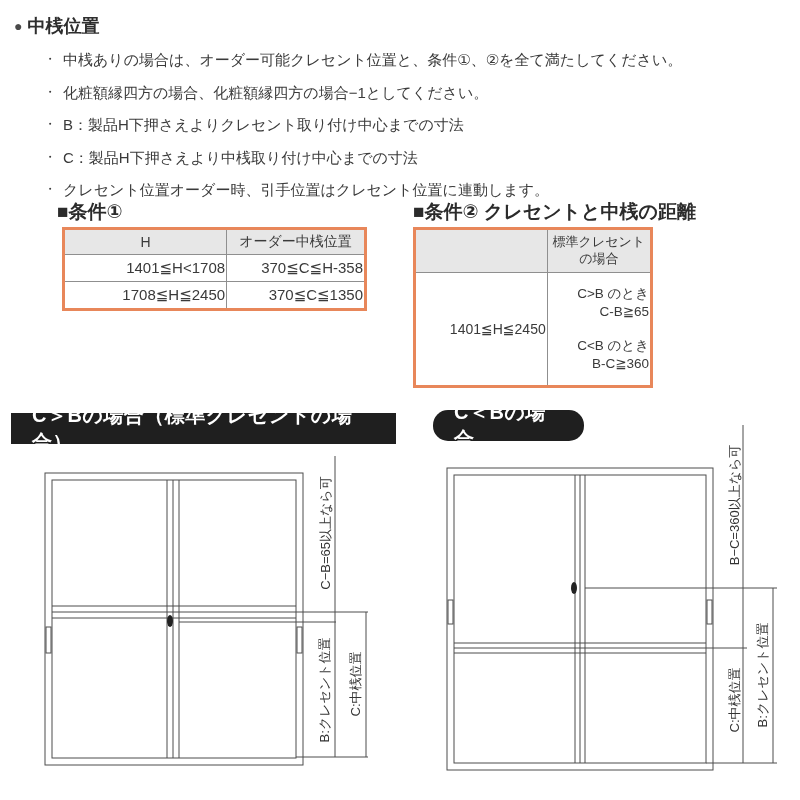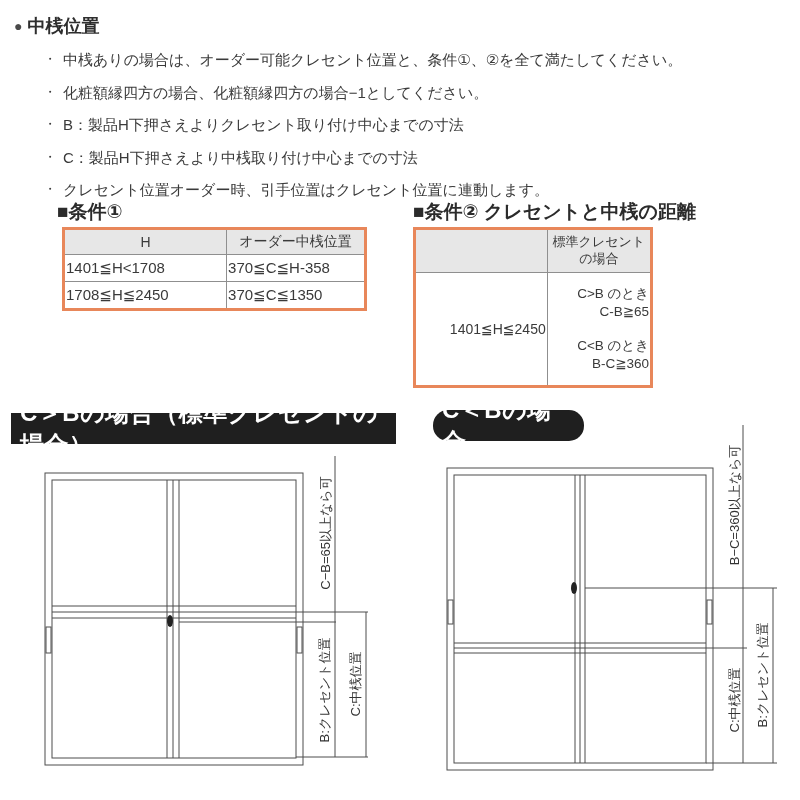--- a/index.html
+++ b/index.html
@@ -19,32 +19,32 @@
   
   .cond-heading{ position:absolute; font-size:19px; font-weight:bold; color:#2b2b2b; }
   #cond1-heading{ left:57px; top:199px; }
   #cond2-heading{ left:413px; top:199px; }
   
   table{ border-collapse:collapse; table-layout:fixed; }
   .t1{ position:absolute; left:62px; top:227px; width:305px;
        border:3px solid var(--accent_orange,#E8875A); font-size:15px; }
   .t1 th{ background:var(--table_header_gray,#E7E7E7); font-weight:normal; font-size:14px;
           height:22px; border:1px solid #8f8f8f; color:#3a3a3a; }
-  .t1 td{ height:24px; text-align:left; border:1px solid #8f8f8f; color:#3a3a3a; }
+  .t1 td{ height:24px; text-align:right; border:1px solid #8f8f8f; color:#3a3a3a; }
   .t2{ position:absolute; left:413px; top:227px; width:240px; height:161px;
        border:3px solid var(--accent_orange,#E8875A); font-size:14px; }
   .t2 th{ background:var(--table_header_gray,#E7E7E7); height:40px; font-weight:normal;
           font-size:13px; line-height:1.3; border:1px solid #8f8f8f; color:#3a3a3a; }
   .t2 td{ text-align:right; border:1px solid #8f8f8f; vertical-align:middle; color:#3a3a3a; }
   .case{ font-size:13.5px; line-height:1.35; }
   .case + .case{ margin-top:15px; }
   
   .title-bar{ position:absolute; height:31px; background:var(--title_bar_bg,#1f1f1f);
-    color:var(--title_bar_text,#fff); font-weight:bold; font-size:24px;
-    display:flex; align-items:center; padding:0 9px; box-sizing:border-box; letter-spacing:.5px; }
+    color:var(--title_bar_text,#fff); font-weight:bold; font-size:20px;
+    display:flex; align-items:center; padding:0 21px; box-sizing:border-box; letter-spacing:.5px; }
   #bar-left{ left:11px; top:413px; width:385px; }
   #bar-right{ left:433px; top:410px; width:151px;border-radius:15px; }
   
   .diagram{ position:absolute; }
   #svg-left{ left:0; top:450px; }
   #svg-right{ left:400px; top:420px; }
   .dl{ stroke:var(--drawing_line,#4d4d4d); stroke-width:1; fill:none; }
   .handle{ stroke:var(--drawing_line,#4d4d4d); stroke-width:1; fill:#ffffff; }
   .crescent{ fill:#222222; stroke:none; }
   

